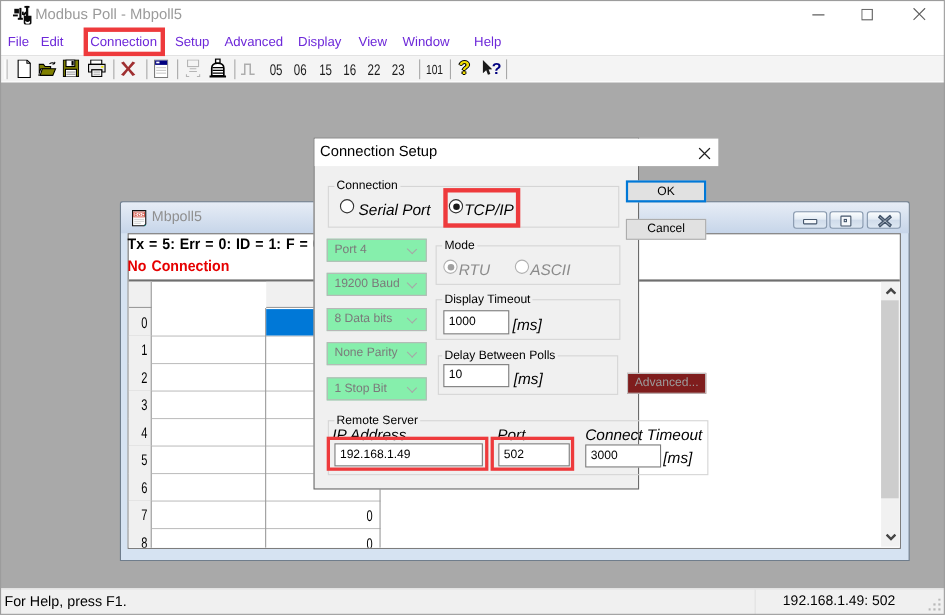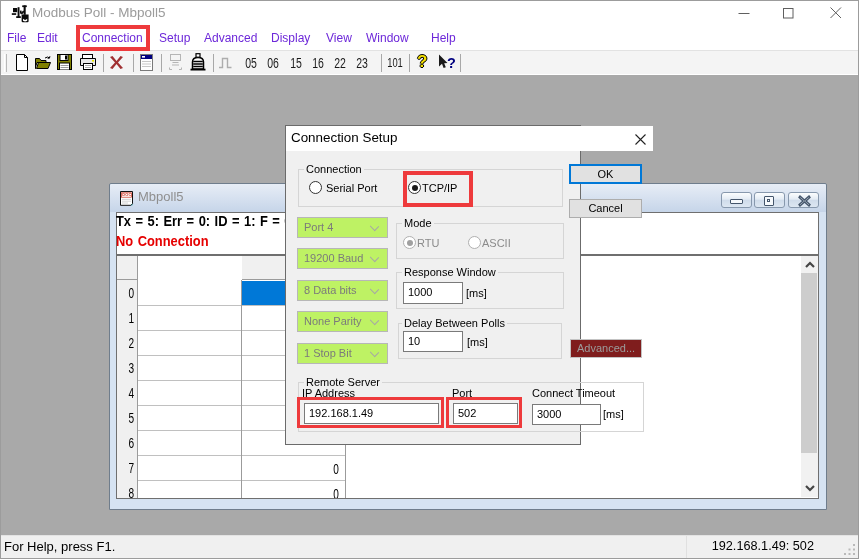--- a/index.html
+++ b/index.html
@@ -47,26 +47,26 @@
 
 
 #vsb { left:684px; top:0px; width:17px; height:241px; background:#f1f1f1; }
 
 
 #dialog { left:285px; top:125px; width:296px; height:320px; background:#f0f0f0; border:1px solid #6b6b6b; z-index:10; }
 #dlgtitle { left:0; top:0; width:367px; height:25px; background:#ffffff; }
 #dlgname { left:5px; top:4px; font-size:13.4px; color:#000; }
 .grp { position:absolute; border:1px solid #d5d5d5; }
 .grplabel { position:absolute; font-size:11px; color:#000; background:#f0f0f0; padding:0 2px; }
-.lbl { position:absolute; font-size:11px; color:#000; white-space:nowrap; }
+.lbl { position:absolute; font-size:14px; color:#000; white-space:nowrap;font-style:italic; }
 .radio { position:absolute; width:13px; height:13px; border-radius:50%; background:#fff; border:1px solid #333333; }
 .radio.sel::after { content:""; position:absolute; left:2.5px; top:2.5px; width:6px; height:6px; border-radius:50%; background:#1a1a1a; }
 .radio.dis { border-color:#b0b0b0; }
 .radio.dis.sel::after { background:#a0a0a0; }
-.combo { position:absolute; left:11px; width:91px; height:21px; background:#bef264; border:1px solid #b7b7b7; font-size:11px; color:#7b7b7b; line-height:19px; padding-left:6px; }
+.combo { position:absolute; left:11px; width:91px; height:21px; background:#86efac; border:1px solid #b7b7b7; font-size:11px; color:#7b7b7b; line-height:19px; padding-left:6px; }
 .combo::after { content:""; position:absolute; right:9px; top:7px; width:6px; height:6px; border-right:1.2px solid #a6a6a6; border-bottom:1.2px solid #a6a6a6; transform:rotate(45deg) scale(1,0.9); transform-origin:center; margin-top:-2px; }
 .field { position:absolute; background:#fff; border:1px solid #7a7a7a; font-size:11px; color:#000; padding-left:4px; line-height:19px; }
 .redbox { position:absolute; border:4px solid #ee3a3c; z-index:30; }
 .btn { position:absolute; background:#e1e1e1; font-size:11px; color:#000; text-align:center; }
 </style>
 </head>
 <body>
 <div class="abs" id="frame"></div>
 
 <svg class="abs" style="left:10px;top:4px" width="20" height="20" viewBox="0 0 20 20">
@@ -291,21 +291,21 @@
   <div class="combo" style="top:217px">1 Stop Bit</div>
 
   <div class="grp" style="left:110px;top:97px;width:168px;height:36px"></div>
   <div class="grplabel" style="left:116px;top:91px">Mode</div>
   <div class="radio dis sel" style="left:117px;top:110px"></div>
   <div class="lbl" style="left:131px;top:111px;color:#8b8b8b">RTU</div>
   <div class="radio dis" style="left:182px;top:110px"></div>
   <div class="lbl" style="left:196px;top:111px;color:#8b8b8b">ASCII</div>
 
   <div class="grp" style="left:110px;top:146px;width:168px;height:37px"></div>
-  <div class="grplabel" style="left:116px;top:140px">Response Window</div>
+  <div class="grplabel" style="left:116px;top:140px">Display Timeout</div>
   <div class="field" style="left:117px;top:156px;width:60px;height:22px">1000</div>
   <div class="lbl" style="left:180px;top:161px">[ms]</div>
 
   <div class="grp" style="left:112px;top:197px;width:164px;height:36px"></div>
   <div class="grplabel" style="left:116px;top:191px">Delay Between Polls</div>
   <div class="field" style="left:117px;top:205px;width:60px;height:21px">10</div>
   <div class="lbl" style="left:181px;top:210px">[ms]</div>
 
   <div class="btn" style="left:284px;top:213px;width:72px;height:19px;border:1px solid #c3c3c3;background:#7f1d1d;color:#9c9c9c;line-height:17px">Advanced...</div>
 

